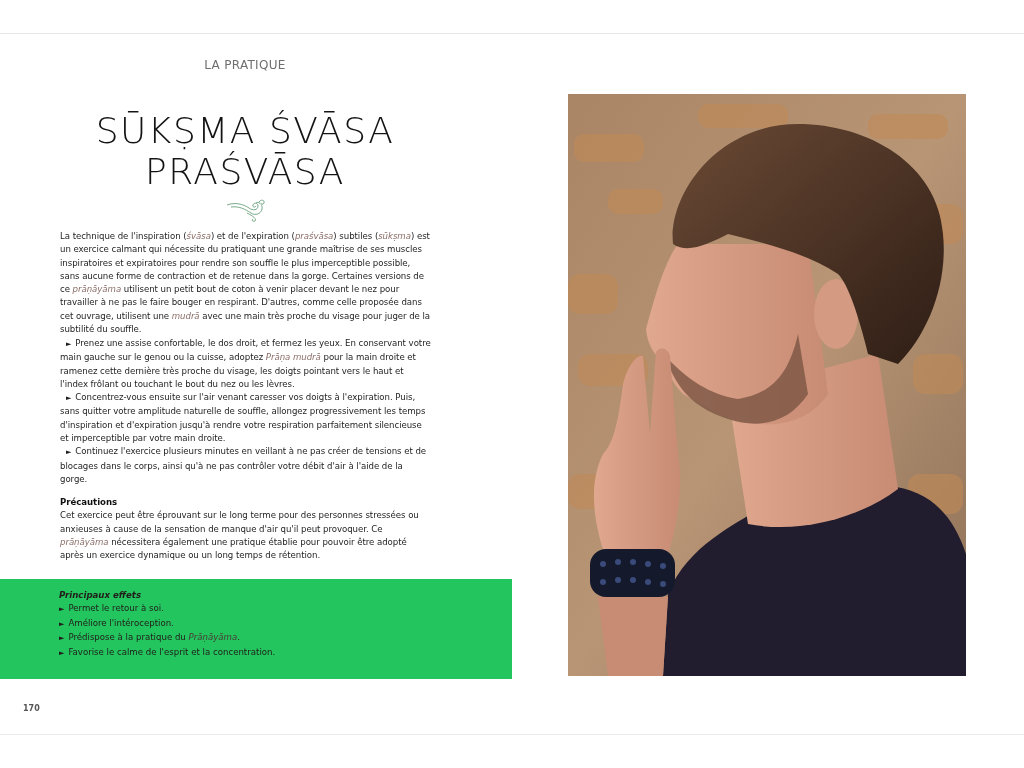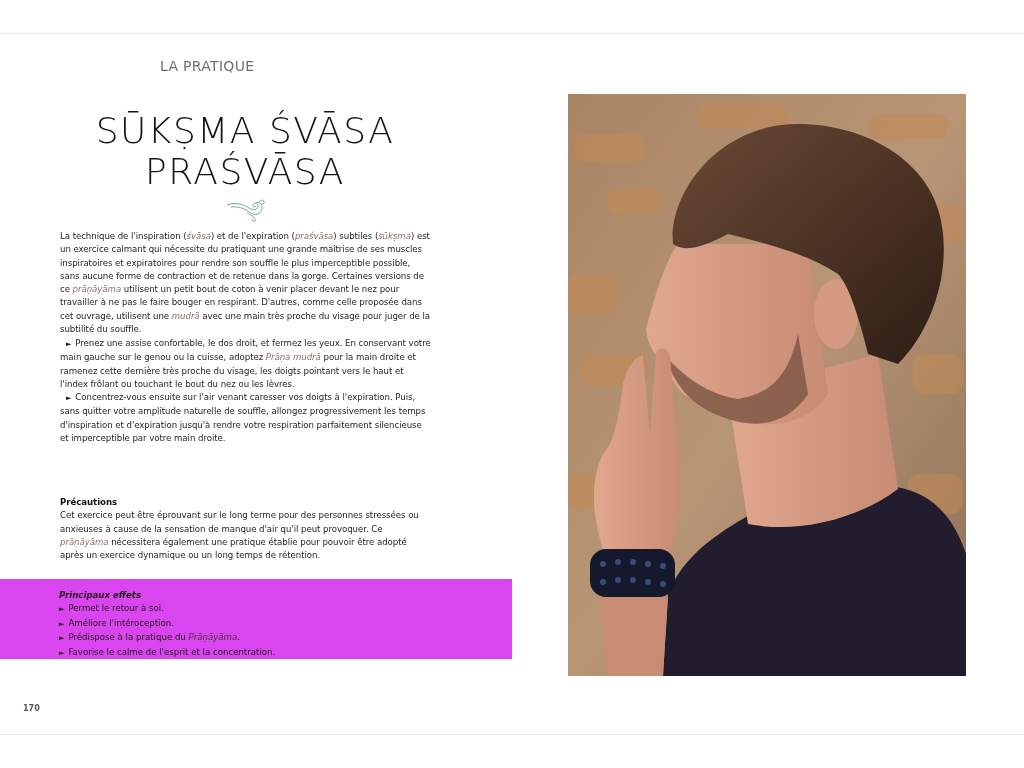--- a/index.html
+++ b/index.html
@@ -3,22 +3,22 @@
 <meta charset="utf-8">
 <style>
   * { box-sizing: border-box; margin: 0; padding: 0; }
   html, body { width: 1024px; height: 768px; background: #ffffff; overflow: hidden; }
   body { position: relative; font-family: "DejaVu Sans", sans-serif; color: #1e1e1e; }
 
   .rule-top { position: absolute; left: 0; top: 33px; width: 1024px; height: 1px; background: #e6e6e4; }
   .rule-bottom { position: absolute; left: 0; top: 734px; width: 1024px; height: 1px; background: #ebebea; }
 
   .section-label {
-    position: absolute; left: 160px; top: 58px; width: 170px; text-align: left;
-    font-size: 14px; letter-spacing: 0.3px; color: #6f6f6f;
+    position: absolute; left: 160px; top: 58px; width: 170px; text-align: center;
+    font-size: 12px; letter-spacing: 0.3px; color: #6f6f6f;
   }
 
   .title {
     position: absolute; left: 80px; top: 110px; width: 330px; text-align: center;
     font-family: "DejaVu Sans", sans-serif; font-weight: 200;
     font-size: 36px; line-height: 41px; letter-spacing: 1.5px; color: #141414;
     font-stretch: condensed;
   }
   .title span { display: block; }
 
@@ -33,22 +33,22 @@
   .intro { top: 230px; }
   .practice { top: 337px; }
   .precautions { top: 496px; }
 
   .subhead { font-weight: bold; color: #111; display: block; }
   .para { display: block; }
   .indent { padding-left: 6px; }
   .tri { font-size: 7px; margin-right: 4px; }
 
   .effects-box {
-    position: absolute; left: 0; top: 579px; width: 512px; height: 80px;
-    background: #d946ef;
+    position: absolute; left: 0; top: 579px; width: 512px; height: 100px;
+    background: #22c55e;
     padding-left: 44px;
   }
   .effects-inner { position: absolute; left: 59px; top: 10px; font-size: 8.6px; line-height: 13.4px; color: #221c1a; }
   .effects-title { font-style: italic; font-weight: bold; display: block; }
   .effects-item { display: block; }
   .effects-item .em { font-style: italic; color: #4a3a36; }
 
   .page-number { position: absolute; left: 23px; top: 704px; font-size: 8px; color: #555; font-weight: bold; }
 
   .photo {
@@ -76,20 +76,21 @@
   <path d="M34 8 C36 5, 40 6, 39 9 C38 11, 36 10, 37 9" fill="none" stroke="#6aa07a" stroke-width="0.9"></path>
 </svg>
 
 <p class="body-text intro">
   <span>La technique de l'inspiration (</span><span class="em">śvāsa</span><span>) et de l'expiration (</span><span class="em">praśvāsa</span><span>) subtiles (</span><span class="em">sūkṣma</span><span>) est un exercice calmant qui nécessite du pratiquant une grande maîtrise de ses muscles inspiratoires et expiratoires pour rendre son souffle le plus imperceptible possible, sans aucune forme de contraction et de retenue dans la gorge. Certaines versions de ce </span><span class="em">prāṇāyāma</span><span> utilisent un petit bout de coton à venir placer devant le nez pour travailler à ne pas le faire bouger en respirant. D'autres, comme celle proposée dans cet ouvrage, utilisent une </span><span class="em">mudrā</span><span> avec une main très proche du visage pour juger de la subtilité du souffle.</span>
 </p>
 
 <div class="body-text practice">
   <span class="para"><span class="indent"></span><span class="tri">►</span><span>Prenez une assise confortable, le dos droit, et fermez les yeux. En conservant votre main gauche sur le genou ou la cuisse, adoptez </span><span class="em">Prāṇa mudrā</span><span> pour la main droite et ramenez cette dernière très proche du visage, les doigts pointant vers le haut et l'index frôlant ou touchant le bout du nez ou les lèvres.</span></span>
   <span class="para"><span class="indent"></span><span class="tri">►</span><span>Concentrez-vous ensuite sur l'air venant caresser vos doigts à l'expiration. Puis, sans quitter votre amplitude naturelle de souffle, allongez progressivement les temps d'inspiration et d'expiration jusqu'à rendre votre respiration parfaitement silencieuse et imperceptible par votre main droite.</span></span>
+  <span class="para"><span class="indent"></span><span class="tri">►</span><span>Continuez l'exercice plusieurs minutes en veillant à ne pas créer de tensions et de blocages dans le corps, ainsi qu'à ne pas contrôler votre débit d'air à l'aide de la gorge.</span></span>
 </div>
 
 <div class="body-text precautions">
   <span class="subhead">Précautions</span>
   <span class="para"><span>Cet exercice peut être éprouvant sur le long terme pour des personnes stressées ou anxieuses à cause de la sensation de manque d'air qu'il peut provoquer. Ce </span><span class="em">prāṇāyāma</span><span> nécessitera également une pratique établie pour pouvoir être adopté après un exercice dynamique ou un long temps de rétention.</span></span>
 </div>
 
 <div class="effects-box">
   <div class="effects-inner">
     <span class="effects-title">Principaux effets</span>

